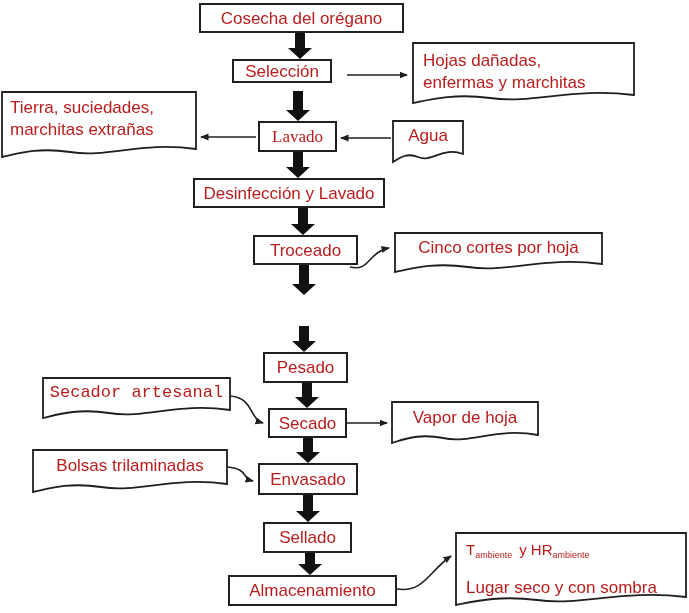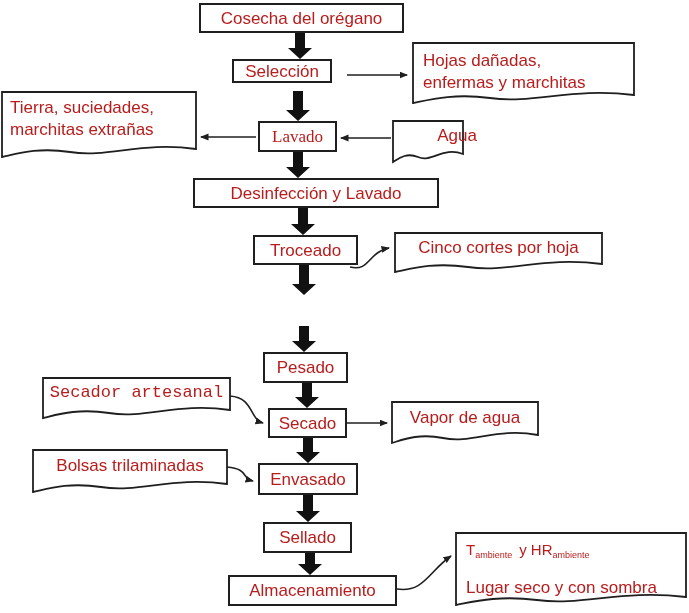--- a/index.html
+++ b/index.html
@@ -86,45 +86,45 @@
       <path d="M350,267 C370,272 368,252 389,248" marker-end="url(#ah)"></path>
       <path d="M230,396 C254,398 249,419 263,423" marker-end="url(#ah)"></path>
       <path d="M227,467 C249,469 241,478 253,481" marker-end="url(#ah)"></path>
       <path d="M397,589 C424,593 429,571 451,556" marker-end="url(#ah)"></path>
     </g>
   </svg>
 
   <div class="step-box" style="left:199px; top:3px; width:205px; height:30px;">Cosecha del orégano</div>
   <div class="step-box" style="left:232px; top:59px; width:100px; height:24px;">Selección</div>
   <div class="step-box" style="left:258px; top:121px; width:79px; height:31px;font-family:Liberation Serif, serif;">Lavado</div>
-  <div class="step-box" style="left:193px; top:178px; width:246px; height:30px;">Desinfección y Lavado</div>
+  <div class="step-box" style="left:193px; top:178px; width:192px; height:30px;">Desinfección y Lavado</div>
   <div class="step-box" style="left:253px; top:235px; width:105px; height:30px;">Troceado</div>
   <div class="step-box" style="left:263px; top:352px; width:85px; height:31px;">Pesado</div>
   <div class="step-box" style="left:258px; top:463px; width:100px; height:32px;">Envasado</div>
   <div class="step-box" style="left:268px; top:408px; width:79px; height:30px;">Secado</div>
   <div class="step-box" style="left:263px; top:522px; width:89px; height:31px;">Sellado</div>
   <div class="step-box" style="left:228px; top:575px; width:169px; height:31px;">Almacenamiento</div>
 
   <div class="doc-label" style="left:423px; top:50px;">
     <span class="line">Hojas dañadas,</span>
     <span class="line">enfermas y marchitas</span>
   </div>
 
   <div class="doc-label" style="left:10px; top:97px;">
     <span class="line">Tierra, suciedades,</span>
     <span class="line">marchitas extrañas</span>
   </div>
 
-  <div class="doc-label center" style="left:407px; top:125px; width:70px;padding-left:15px;">Agua</div>
+  <div class="doc-label center" style="left:393px; top:125px; width:70px;">Agua</div>
 
   <div class="doc-label center" style="left:395px; top:237px; width:207px;">Cinco cortes por hoja</div>
 
   <div class="doc-label center" style="left:43px; top:382px; width:187px;font-family:Liberation Mono, monospace;">Secador artesanal</div>
 
-  <div class="doc-label center" style="left:392px; top:407px; width:146px;">Vapor de agua</div>
+  <div class="doc-label center" style="left:392px; top:407px; width:146px;">Vapor de hoja</div>
 
   <div class="doc-label center" style="left:33px; top:455px; width:194px;">Bolsas trilaminadas</div>
 
   <div class="doc-label" style="left:466px; top:541px;">
     <div class="thr-line1">
       <span>T</span><span class="sub">ambiente</span><span class="conj">y HR</span><span class="sub">ambiente</span>
     </div>
     <div class="thr-line2">Lugar seco y con sombra</div>
   </div>
 

